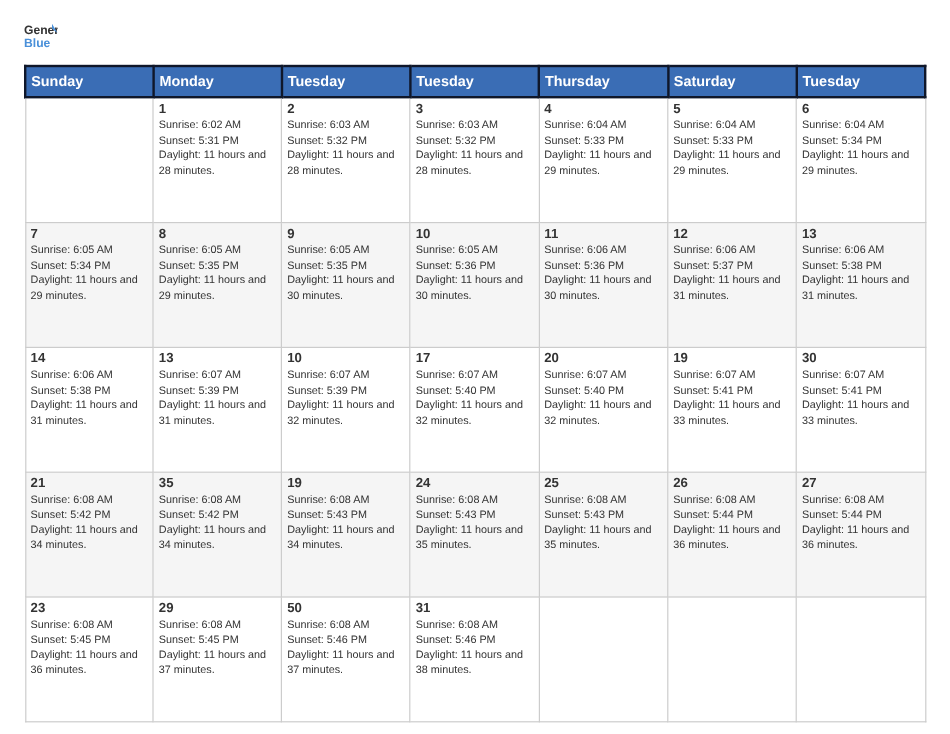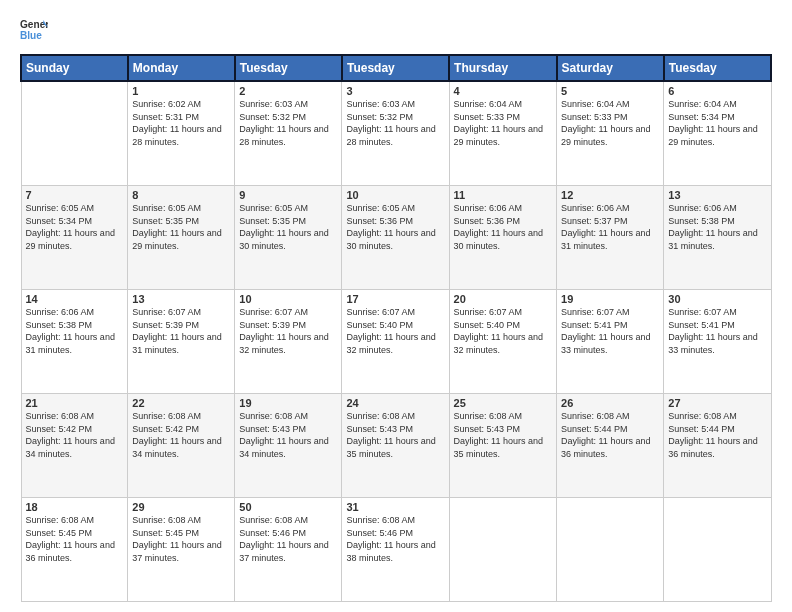--- a/index.html
+++ b/index.html
@@ -142,29 +142,29 @@
           <td><span class="day-number">14</span><span class="day-info">Sunrise: 6:06 AM<br>Sunset: 5:38 PM<br>Daylight: 11 hours and 31 minutes.</span></td>
           <td><span class="day-number">13</span><span class="day-info">Sunrise: 6:07 AM<br>Sunset: 5:39 PM<br>Daylight: 11 hours and 31 minutes.</span></td>
           <td><span class="day-number">10</span><span class="day-info">Sunrise: 6:07 AM<br>Sunset: 5:39 PM<br>Daylight: 11 hours and 32 minutes.</span></td>
           <td><span class="day-number">17</span><span class="day-info">Sunrise: 6:07 AM<br>Sunset: 5:40 PM<br>Daylight: 11 hours and 32 minutes.</span></td>
           <td><span class="day-number">20</span><span class="day-info">Sunrise: 6:07 AM<br>Sunset: 5:40 PM<br>Daylight: 11 hours and 32 minutes.</span></td>
           <td><span class="day-number">19</span><span class="day-info">Sunrise: 6:07 AM<br>Sunset: 5:41 PM<br>Daylight: 11 hours and 33 minutes.</span></td>
           <td><span class="day-number">30</span><span class="day-info">Sunrise: 6:07 AM<br>Sunset: 5:41 PM<br>Daylight: 11 hours and 33 minutes.</span></td>
         </tr>
         <tr>
           <td><span class="day-number">21</span><span class="day-info">Sunrise: 6:08 AM<br>Sunset: 5:42 PM<br>Daylight: 11 hours and 34 minutes.</span></td>
-          <td><span class="day-number">22</span><span class="day-info">Sunrise: 6:08 AM<br>Sunset: 5:42 PM<br>Daylight: 11 hours and 34 minutes.</span></td>
+          <td><span class="day-number">35</span><span class="day-info">Sunrise: 6:08 AM<br>Sunset: 5:42 PM<br>Daylight: 11 hours and 34 minutes.</span></td>
           <td><span class="day-number">19</span><span class="day-info">Sunrise: 6:08 AM<br>Sunset: 5:43 PM<br>Daylight: 11 hours and 34 minutes.</span></td>
           <td><span class="day-number">24</span><span class="day-info">Sunrise: 6:08 AM<br>Sunset: 5:43 PM<br>Daylight: 11 hours and 35 minutes.</span></td>
           <td><span class="day-number">25</span><span class="day-info">Sunrise: 6:08 AM<br>Sunset: 5:43 PM<br>Daylight: 11 hours and 35 minutes.</span></td>
           <td><span class="day-number">26</span><span class="day-info">Sunrise: 6:08 AM<br>Sunset: 5:44 PM<br>Daylight: 11 hours and 36 minutes.</span></td>
           <td><span class="day-number">27</span><span class="day-info">Sunrise: 6:08 AM<br>Sunset: 5:44 PM<br>Daylight: 11 hours and 36 minutes.</span></td>
         </tr>
         <tr>
-          <td><span class="day-number">18</span><span class="day-info">Sunrise: 6:08 AM<br>Sunset: 5:45 PM<br>Daylight: 11 hours and 36 minutes.</span></td>
+          <td><span class="day-number">23</span><span class="day-info">Sunrise: 6:08 AM<br>Sunset: 5:45 PM<br>Daylight: 11 hours and 36 minutes.</span></td>
           <td><span class="day-number">29</span><span class="day-info">Sunrise: 6:08 AM<br>Sunset: 5:45 PM<br>Daylight: 11 hours and 37 minutes.</span></td>
           <td><span class="day-number">50</span><span class="day-info">Sunrise: 6:08 AM<br>Sunset: 5:46 PM<br>Daylight: 11 hours and 37 minutes.</span></td>
           <td><span class="day-number">31</span><span class="day-info">Sunrise: 6:08 AM<br>Sunset: 5:46 PM<br>Daylight: 11 hours and 38 minutes.</span></td>
           <td class="empty-cell"></td>
           <td class="empty-cell"></td>
           <td class="empty-cell"></td>
         </tr>
       </tbody>
   </table>
 </div>

